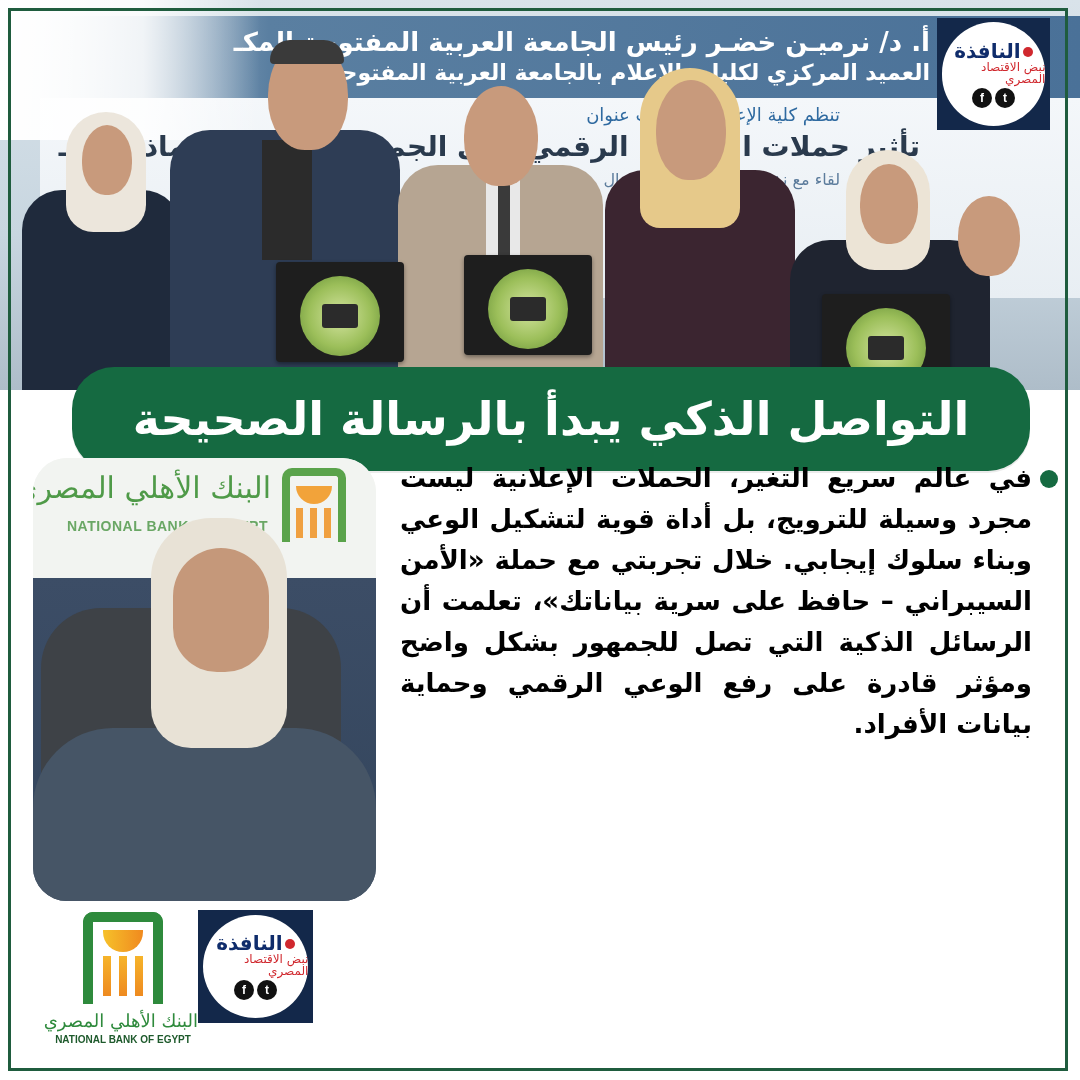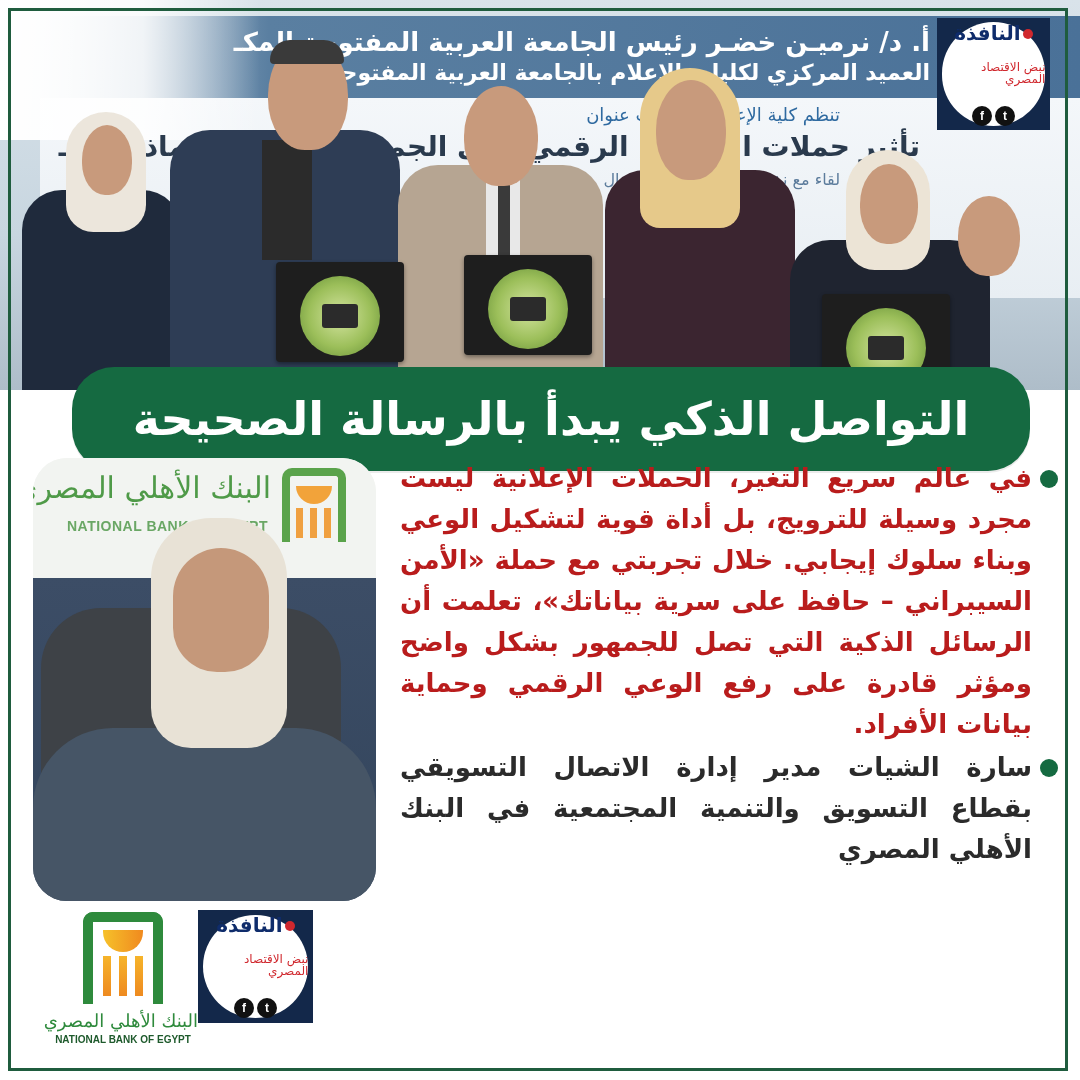--- a/index.html
+++ b/index.html
@@ -51,21 +51,21 @@
   }
 
   
   .logo-box {
     position: absolute; background: #13284a; display: flex; align-items: center; justify-content: center;
   }
   .logo-top { left: 937px; top: 18px; width: 113px; height: 112px; }
   .logo-bottom { left: 198px; top: 910px; width: 115px; height: 113px; }
   .logo-circle {
     width: 92%; height: 92%; border-radius: 50%; background: #ffffff;
-    display: flex; flex-direction: column; align-items: center; justify-content: center; gap: 18px;
+    display: flex; flex-direction: column; align-items: center; justify-content: center; gap: 0;
   }
   .logo-name { font-size: 20px; font-weight: bold; color: #0f2c6b; direction: rtl; line-height: 1; }
   .logo-name .dot { display: inline-block; width: 10px; height: 10px; border-radius: 50%; background: #d0282e; margin-left: 2px; vertical-align: middle; }
   .logo-tag { font-size: 12px; color: #d0282e; direction: rtl; font-weight: normal; line-height: 1; }
   .social-row { display: flex; gap: 3px; margin-top: 3px; }
   .social {
     width: 20px; height: 20px; border-radius: 50%; background: #111; color: #fff;
     font-size: 12px; font-weight: bold; display: flex; align-items: center; justify-content: center;
     font-family: "Liberation Sans", sans-serif;
   }
@@ -156,21 +156,21 @@
 
   
   .article {
     position: absolute; left: 400px; top: 458px; width: 658px; direction: rtl;
   }
   .para { position: relative; padding-right: 26px; margin-bottom: 4px; }
   .para p {
     font-size: 26px; line-height: 41px; font-weight: bold; text-align: justify;
     text-align-last: right; font-family: "DejaVu Sans", sans-serif;
   }
-  .p1 p { color: #b91c1c; }
+  .p1 p { color: #000000; }
   .p2 p { color: #145c39; }
   .p3 p { color: #2b2b2b; }
   .bullet {
     position: absolute; right: 0; top: 12px; width: 18px; height: 18px; border-radius: 50%;
   }
   .p1 { margin-bottom: 2px; }
 </style>
 </head>
 <body>
 
@@ -281,19 +281,15 @@
       <div class="social">t</div>
     </div>
   </div>
 </div>
 
 <div class="article">
   <div class="para p1">
     <span class="bullet" style="background:#156a41;"></span>
     <p>في عالم سريع التغير، الحملات الإعلانية ليست مجرد وسيلة للترويج، بل أداة قوية لتشكيل الوعي وبناء سلوك إيجابي. خلال تجربتي مع حملة «الأمن السيبراني – حافظ على سرية بياناتك»، تعلمت أن الرسائل الذكية التي تصل للجمهور بشكل واضح ومؤثر قادرة على رفع الوعي الرقمي وحماية بيانات الأفراد.</p>
   </div>
-  <div class="para p3">
-    <span class="bullet" style="background:#156a41;"></span>
-    <p>سارة الشيات مدير إدارة الاتصال التسويقي بقطاع التسويق والتنمية المجتمعية في البنك الأهلي المصري</p>
-  </div>
 </div>
 
 <div class="frame"></div>
 
 </body></html>

